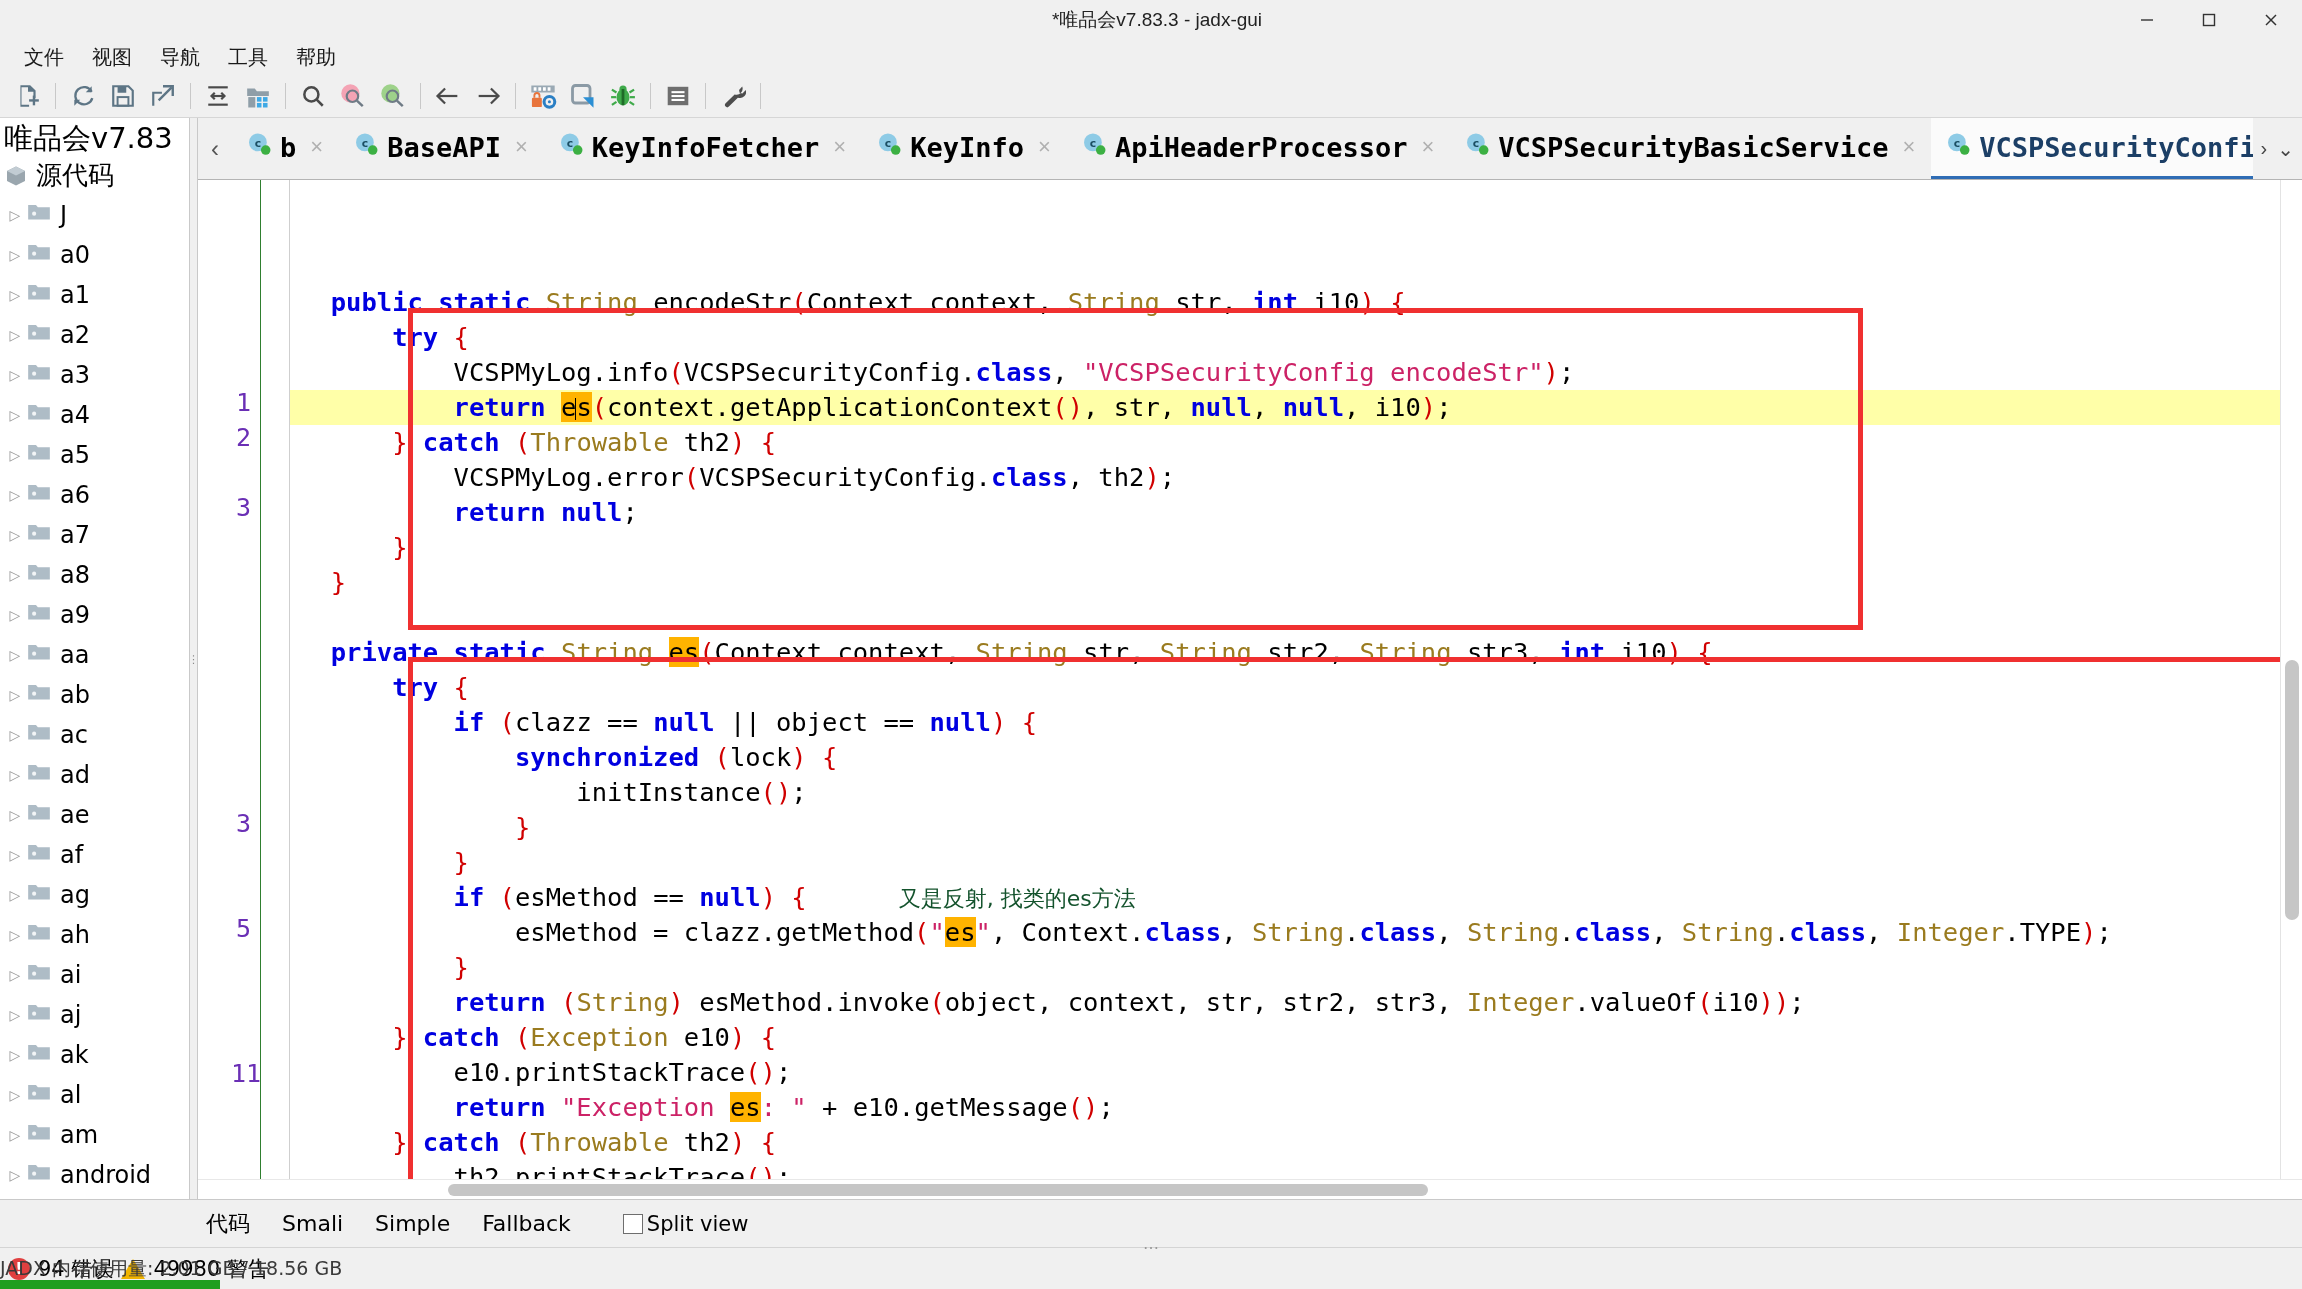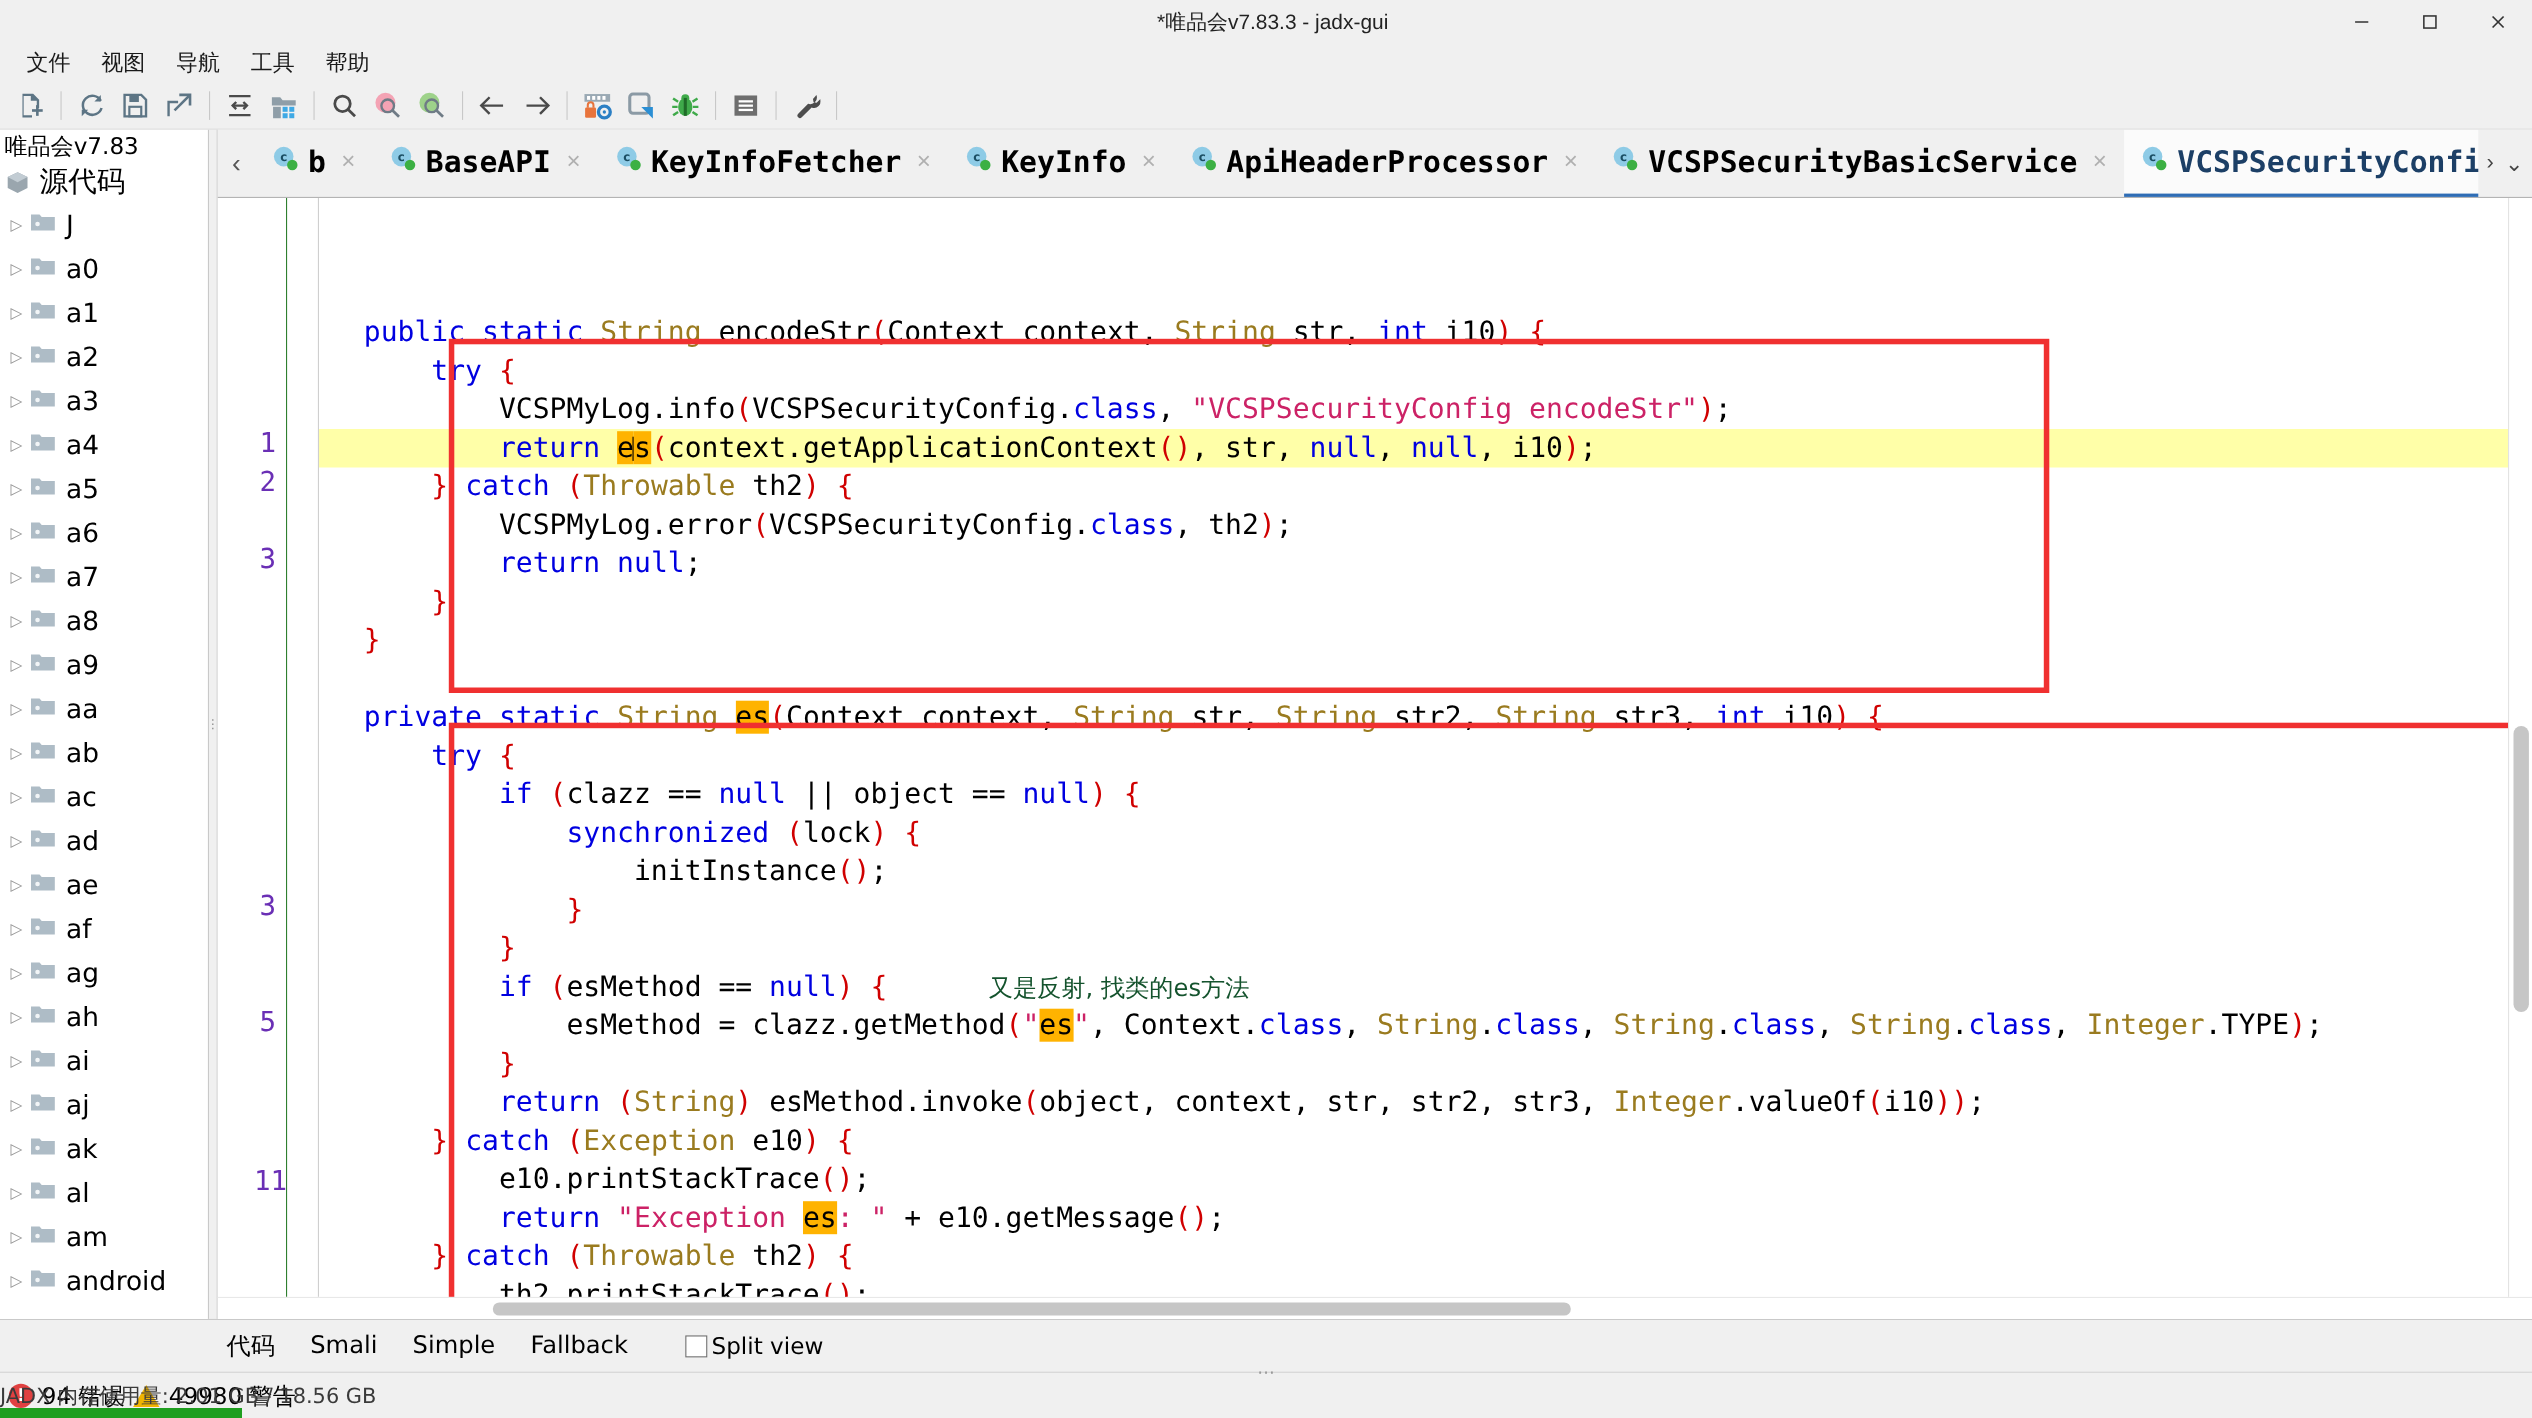--- a/index.html
+++ b/index.html
@@ -77,21 +77,21 @@
   
   .sidebar {
     width: 190px; min-width: 190px;
     background: #ffffff;
     border-right: 1px solid #c9c9c9;
     display: flex; flex-direction: column;
     overflow: hidden;
     position: relative;
   }
   .tree-root {
-    font-size: 21px; line-height: 1.25;
+    font-size: 29px; line-height: 1.25;
     color: #000; padding: 2px 4px 0 4px;
     font-family: "DejaVu Sans", sans-serif;
     white-space: nowrap;
   }
   .tree-src {
     display: flex; align-items: center;
     font-size: 26px; color: #000;
     padding: 2px 4px;
     font-family: "DejaVu Sans", sans-serif;
   }
@@ -166,21 +166,21 @@
     flex: 1; position: relative; overflow: hidden;
     background: #fff;
     font-family: "DejaVu Sans Mono", monospace;
     font-size: 25.5px;
     line-height: 35px;
     white-space: pre;
     padding-top: 0;
   }
   .codeline { height: 35px; white-space: pre; padding-left: 10px; }
   .hl-row { background: #ffffa8; }
-  .k  { color: #0000e0; font-weight: normal; }   
+  .k  { color: #0000e0; font-weight: bold; }   
   .t  { color: #9a7b1f; }                      
   .s  { color: #cc2266; }                      
   .p  { color: #d00000; }                      
   .n  { color: #000; }
   .mark { background: #ffb300; color: #000; }
   .cursor-bar { display:inline-block; width:2px; height:22px; background:#000; vertical-align:-4px; margin:0 -1px;}
   .cmt-red { color: #14532d; font-family: "DejaVu Sans", sans-serif; font-size: 22px; }
 
   
   .redbox {

